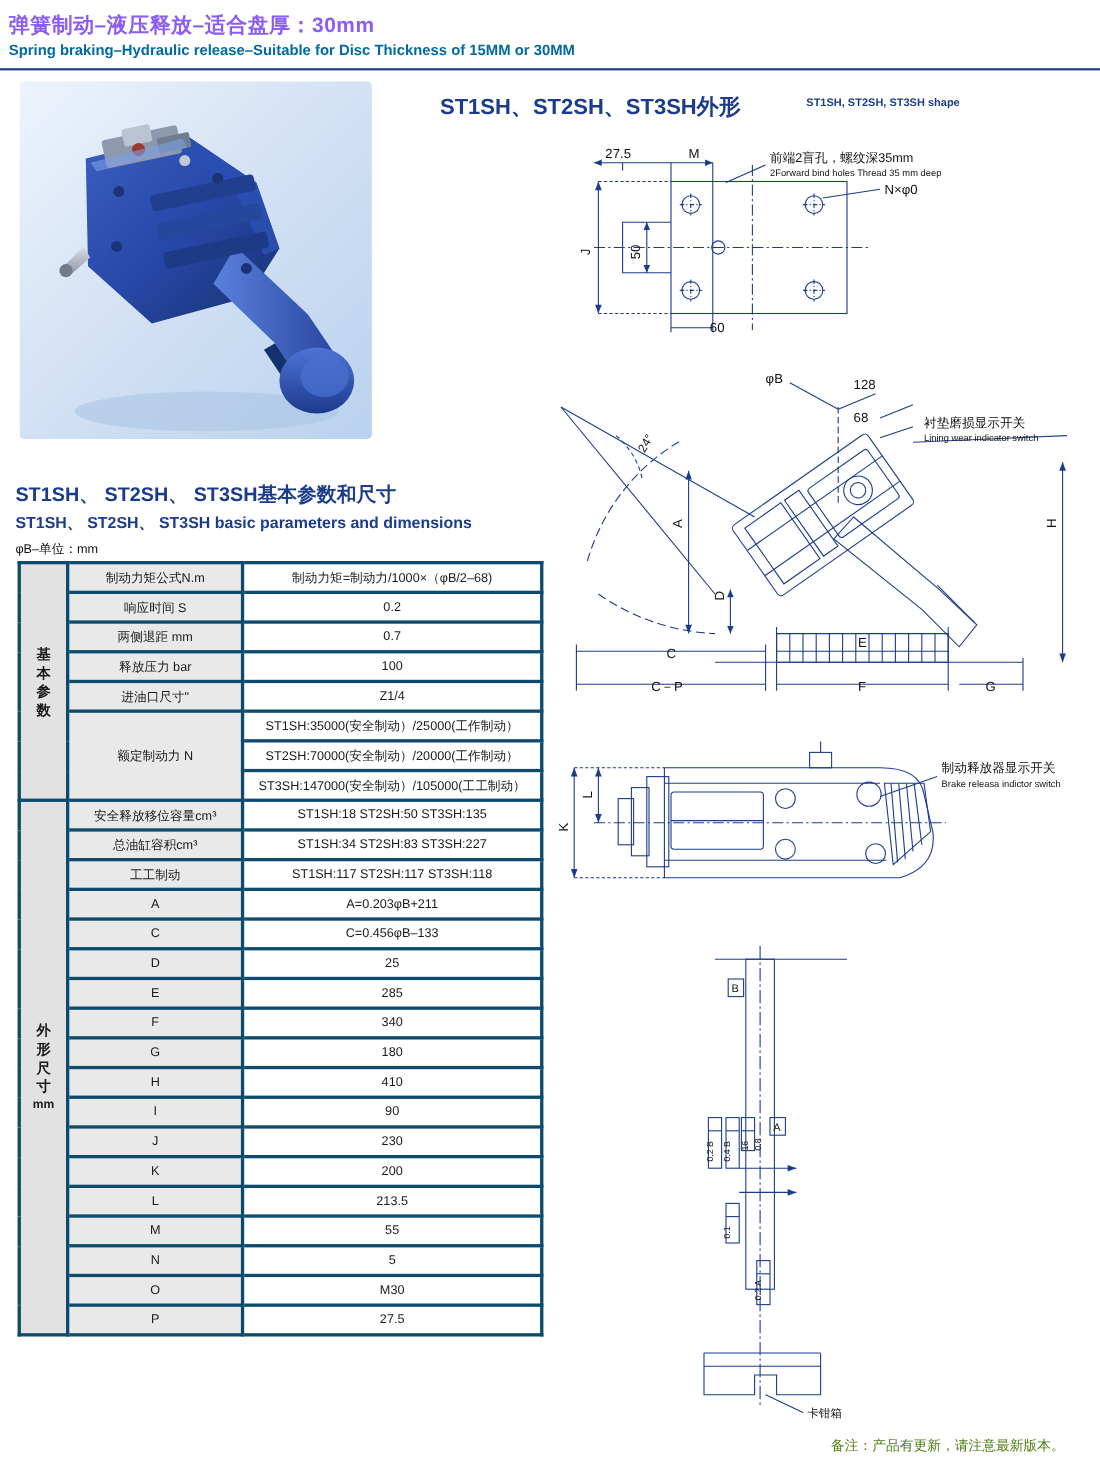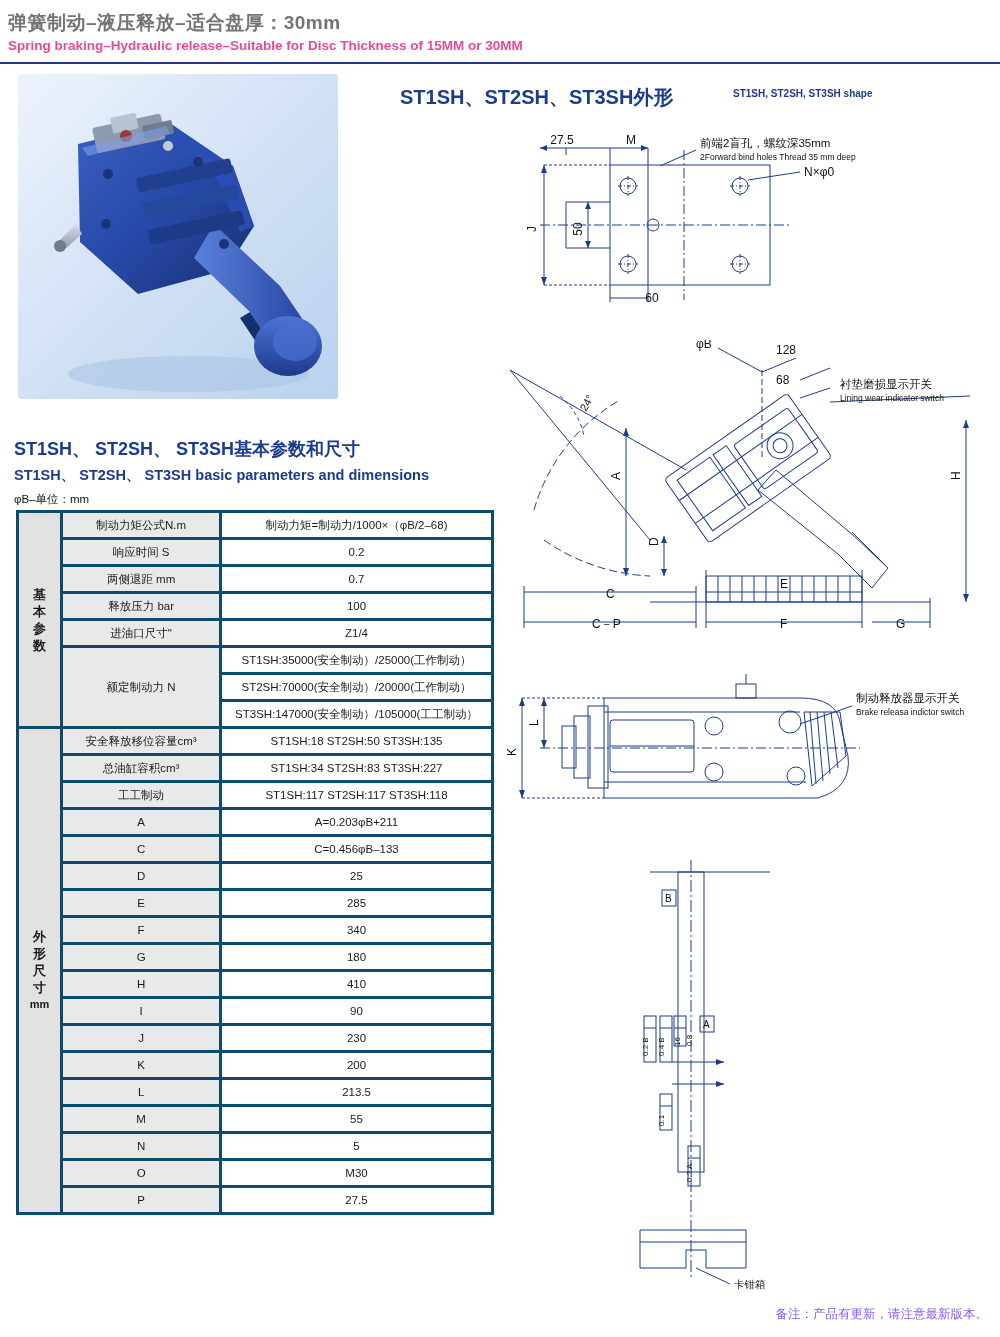--- a/index.html
+++ b/index.html
@@ -5,25 +5,25 @@
   html,body{margin:0;padding:0;}
   body{
     width:1000px;height:1337px;position:relative;
     background:#ffffff;
     font-family:"Liberation Sans","DejaVu Sans",sans-serif;
     color:#000;
     overflow:hidden;
   }
   .hdr-cn{
     position:absolute;left:8px;top:10px;
-    font-size:19px;font-weight:bold;color:#737373;letter-spacing:0.5px;
+    font-size:19px;font-weight:bold;color:#8b5cf6;letter-spacing:0.5px;
   }
   .hdr-en{
     position:absolute;left:8px;top:38px;
-    font-size:13.5px;font-weight:bold;color:#ec4899;
+    font-size:13.5px;font-weight:bold;color:#0369a1;
   }
   .rule{
     position:absolute;left:0;top:62px;width:1000px;height:2px;background:#1b3c8c;
   }
 
   
   .photo-wrap{
     position:absolute;left:18px;top:74px;width:320px;height:325px;
     background:linear-gradient(160deg,#eaf1fb 0%,#cfe0f5 45%,#bcd5ef 100%);
     border-radius:4px;
@@ -72,21 +72,21 @@
   .spec td.name{ width:150px; background:#e9e9e9; }
   .spec td.val{ width:262px;margin-left:28px; }
   .grp span{display:block;}
 
   
   .dw{position:absolute;}
   .dw svg{display:block;}
   .lbl{font-family:"Liberation Sans",sans-serif;fill:#111;}
 
   .footnote{
-    position:absolute;right:12px;top:1306px;font-size:12.5px;color:#8b5cf6;
+    position:absolute;right:32px;top:1306px;font-size:12.5px;color:#4d7c0f;
   }
 </style>
 </head>
 <body>
 
 <div class="hdr-cn">弹簧制动–液压释放–适合盘厚：30mm</div>
 <div class="hdr-en">Spring braking–Hydraulic release–Suitable for Disc Thickness of 15MM or 30MM</div>
 <div class="rule"></div>
 
 <div class="photo-wrap">

